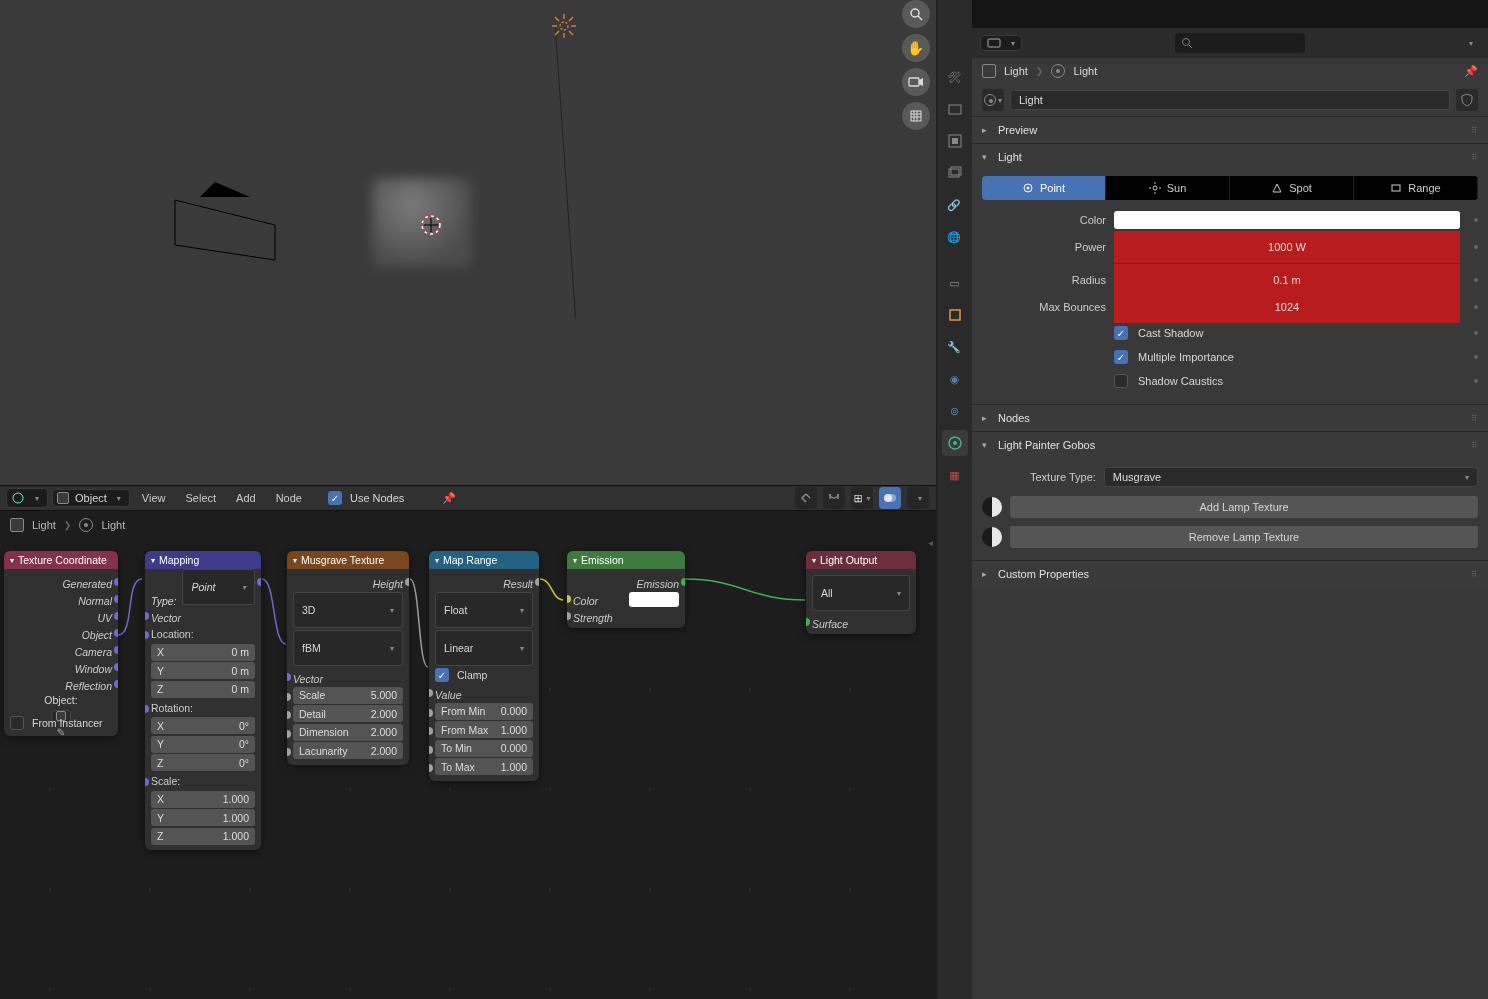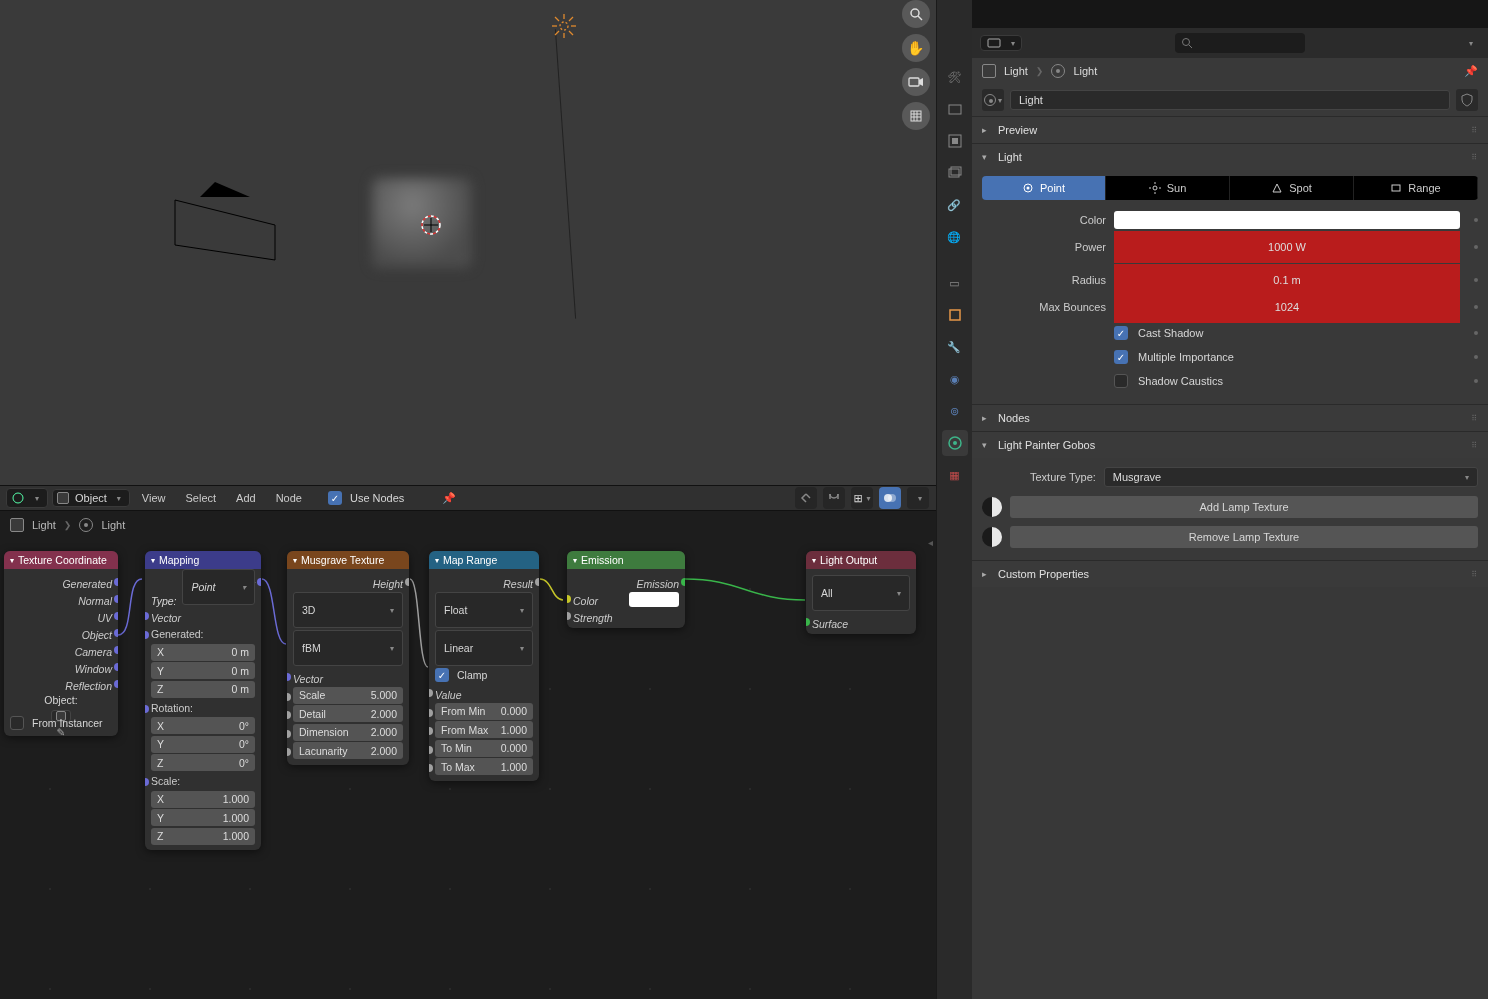--- a/index.html
+++ b/index.html
@@ -368,21 +368,21 @@
                 <span>Point</span>
                 <span class="chev">▾</span>
               </span>
             </div>
           <div class="n-row left">
               <span class="sock in vec"></span>
               <span class="label">Vector</span>
             </div>
           <div class="n-label-row">
               <span class="sock in vec"></span>
-              <span>Generated:</span>
+              <span>Location:</span>
             </div>
           <div class="n-field">
               <span>X</span>
               <span>0 m</span>
             </div>
           <div class="n-field">
               <span>Y</span>
               <span>0 m</span>
             </div>
           <div class="n-field">

